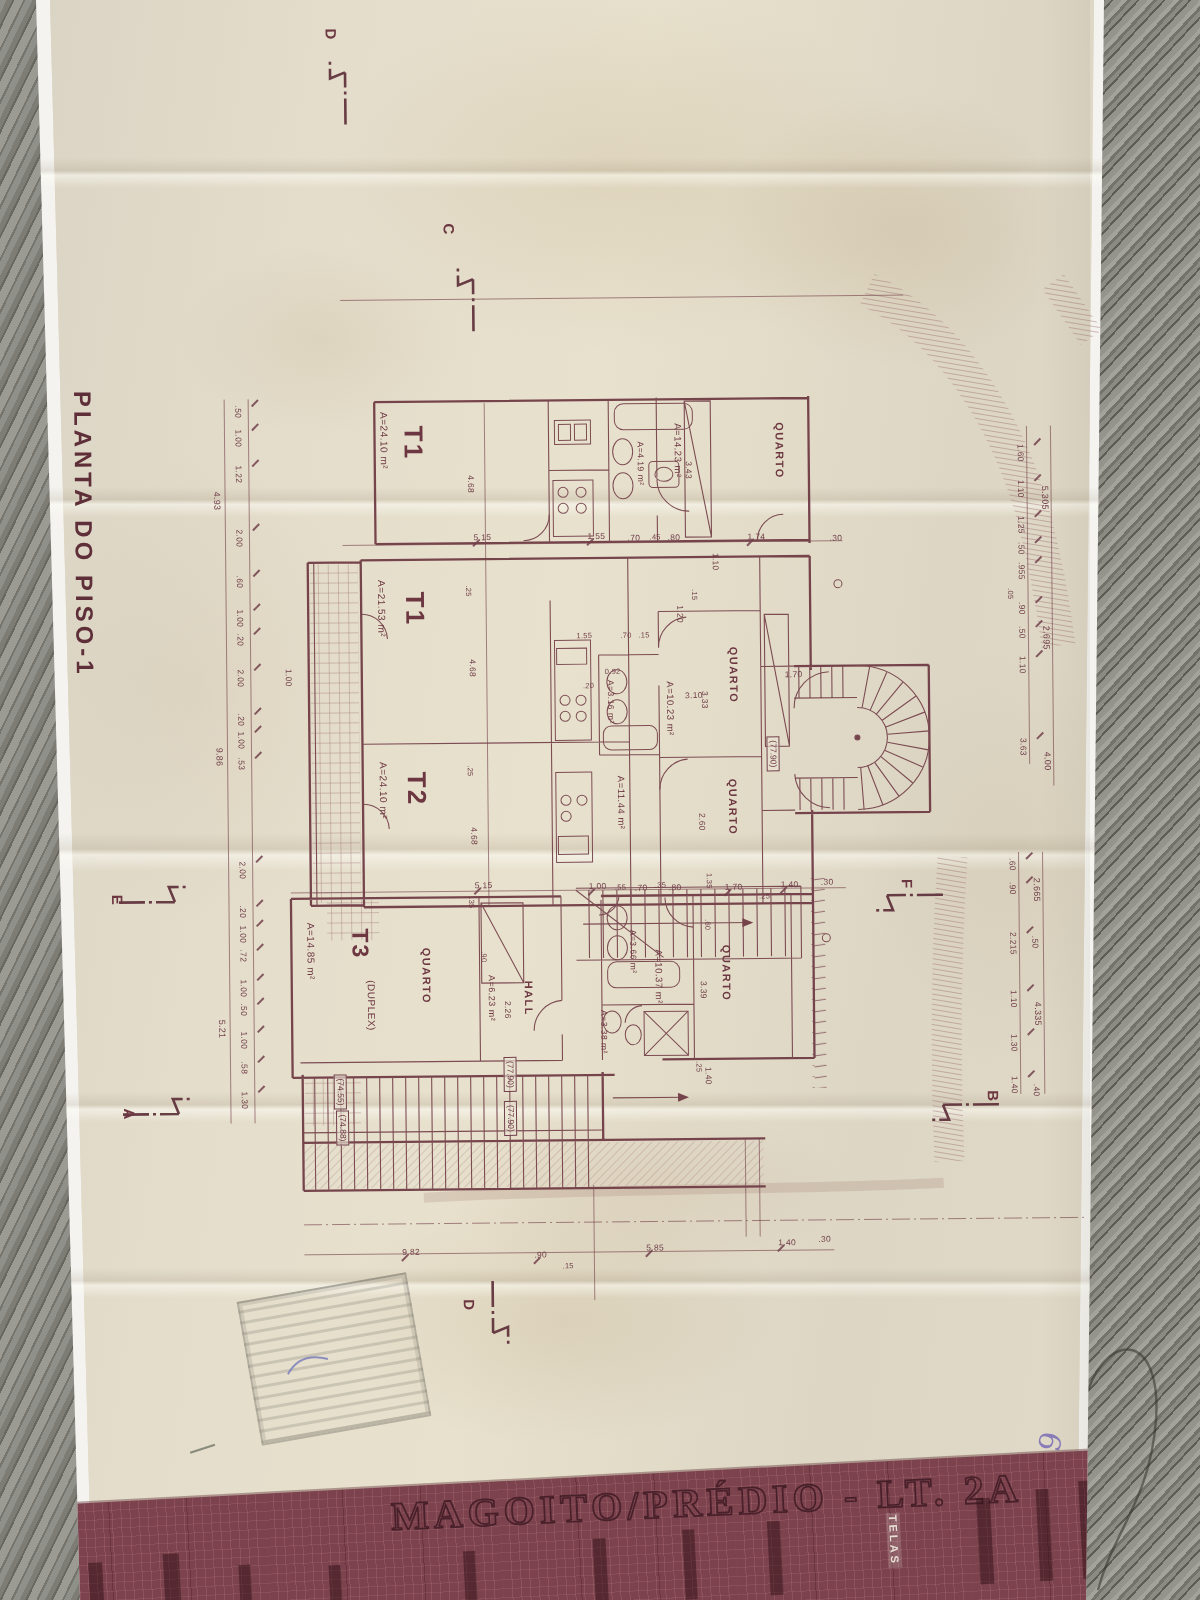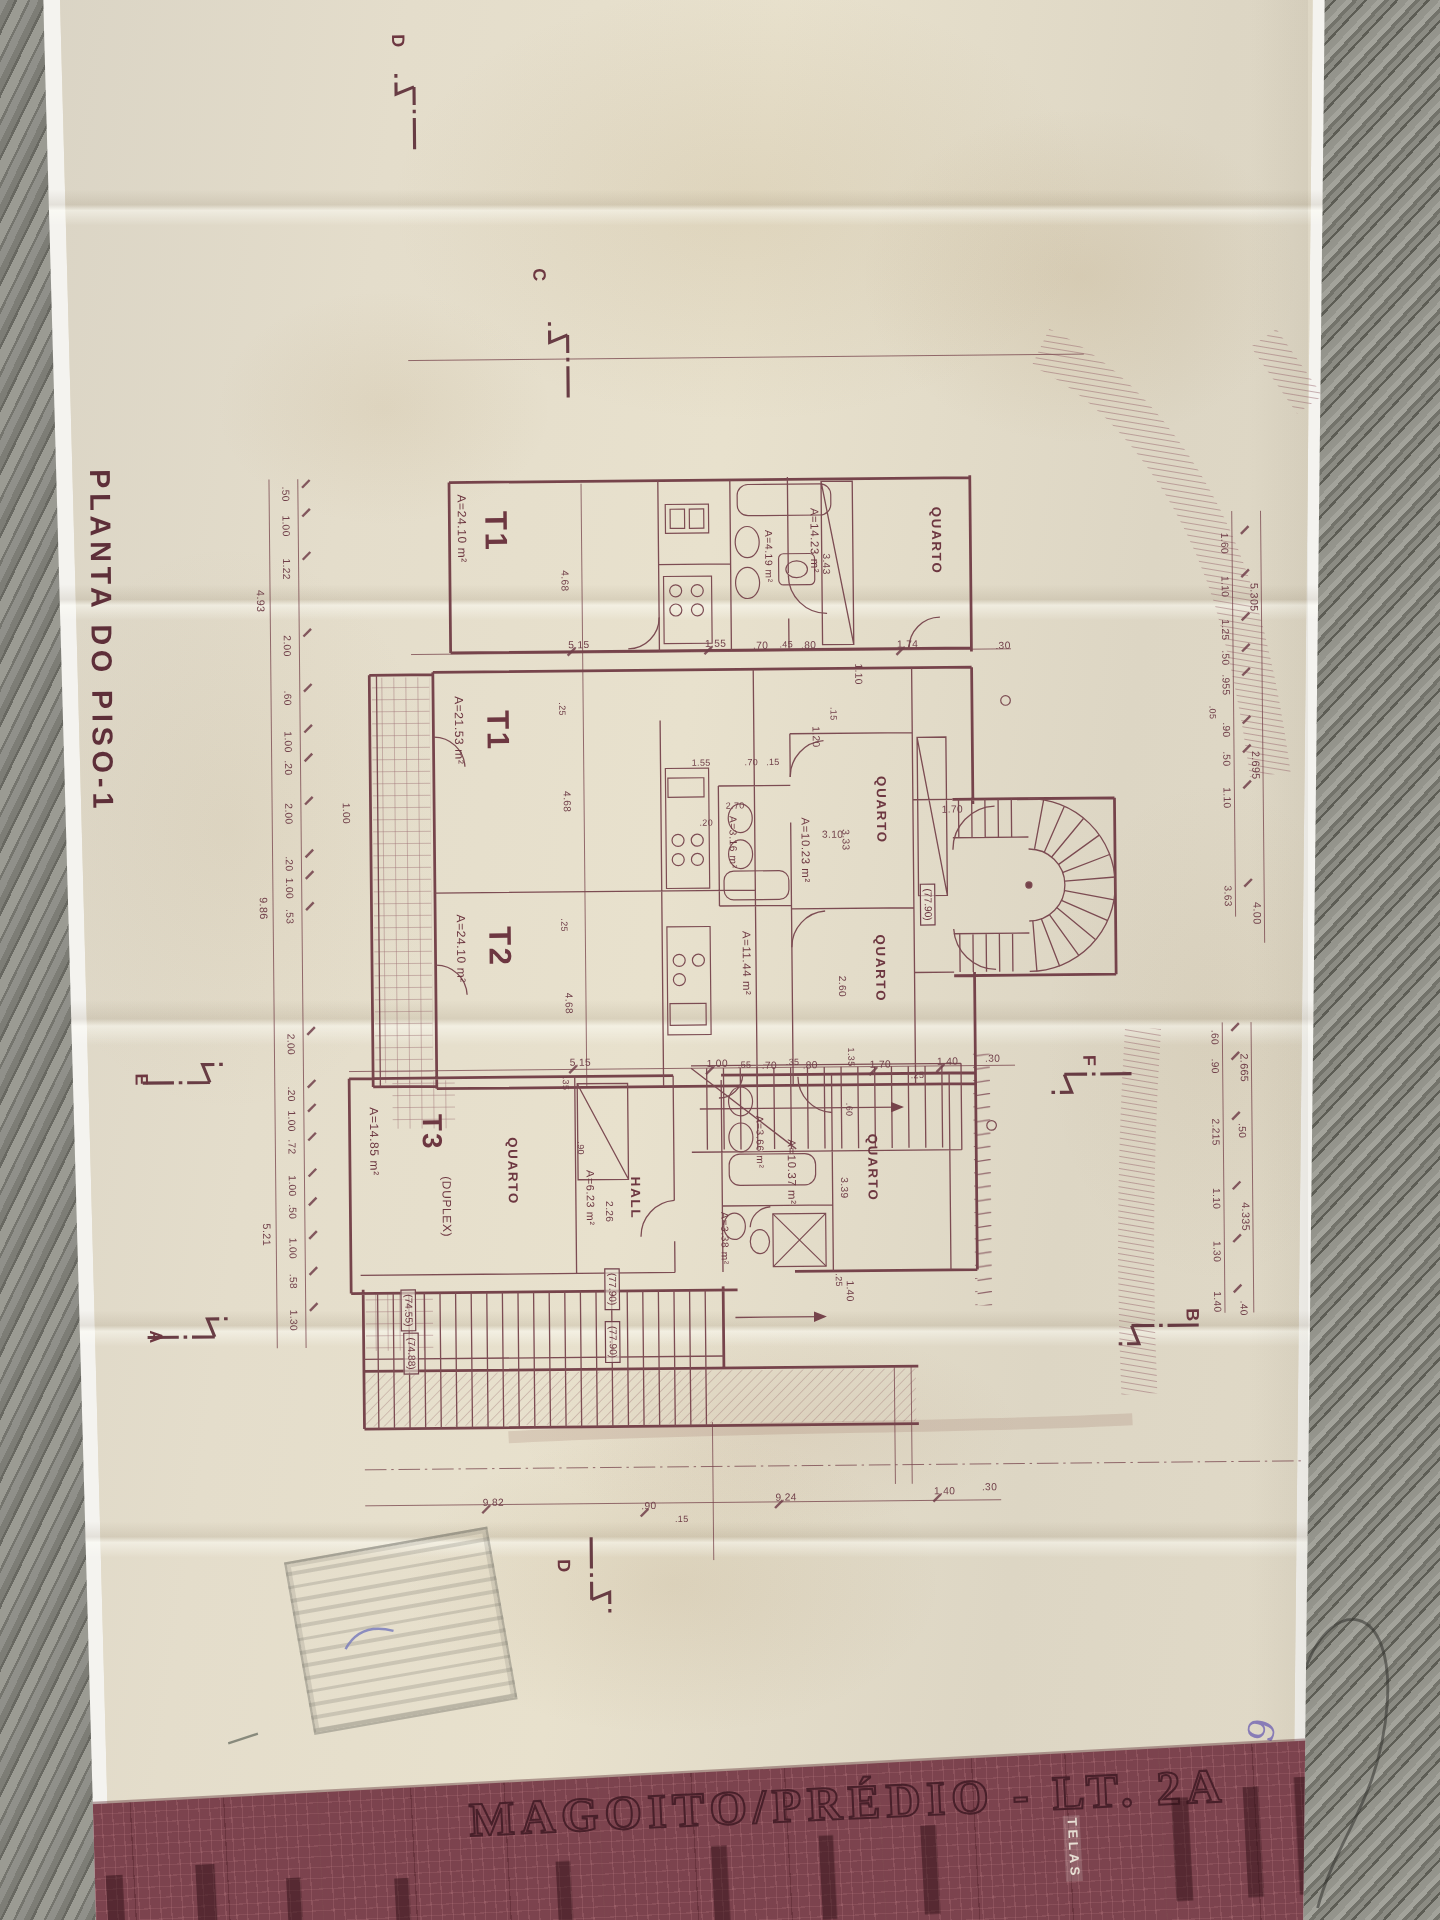--- a/index.html
+++ b/index.html
@@ -366,21 +366,21 @@
           <i class="tick" style="left: 1024px; top: 1077px;"></i>
           <span class="lbl dim" style="left: 1040px; top: 882px; font-size: 9px; transform: rotate(90deg);">2.665</span>
           <span class="lbl dim" style="left: 1038px; top: 940px; font-size: 8.5px; transform: rotate(90deg);">.50</span>
           <span class="lbl dim" style="left: 1040px; top: 1006px; font-size: 9px; transform: rotate(90deg);">4.335</span>
           <span class="lbl dim" style="left: 1038px; top: 1088px; font-size: 8.5px; transform: rotate(90deg);">.40</span>
           <span class="lbl dim" style="left: 398px; top: 1246px; font-size: 8.5px; transform: rotate(0deg);">9.82</span>
           <i class="tick" style="left: 396px; top: 1255px;"></i>
           <span class="lbl dim" style="left: 530px; top: 1250px; font-size: 8.5px; transform: rotate(0deg);">.90</span>
           <i class="tick" style="left: 528px; top: 1259px;"></i>
           <span class="lbl dim" style="left: 558px; top: 1262px; font-size: 7.5px; transform: rotate(0deg);">.15</span>
-          <span class="lbl dim" style="left: 642px; top: 1244px; font-size: 8.5px; transform: rotate(0deg);">9.24</span>
+          <span class="lbl dim" style="left: 642px; top: 1244px; font-size: 8.5px; transform: rotate(0deg);">5.85</span>
           <i class="tick" style="left: 640px; top: 1253px;"></i>
           <span class="lbl dim" style="left: 774px; top: 1240px; font-size: 8.5px; transform: rotate(0deg);">1.40</span>
           <i class="tick" style="left: 772px; top: 1249px;"></i>
           <span class="lbl dim" style="left: 814px; top: 1237px; font-size: 8.5px; transform: rotate(0deg);">.30</span>
           <span class="lbl dim" style="left: 476px; top: 532px; font-size: 8.5px; transform: rotate(0deg);">5.15</span>
           <i class="tick" style="left: 474px; top: 541px;"></i>
           <span class="lbl dim" style="left: 590px; top: 532px; font-size: 8.5px; transform: rotate(0deg);">1.55</span>
           <i class="tick" style="left: 588px; top: 541px;"></i>
           <span class="lbl dim" style="left: 630px; top: 534px; font-size: 8.5px; transform: rotate(0deg);">.70</span>
           <span class="lbl dim" style="left: 652px; top: 534px; font-size: 7.5px; transform: rotate(0deg);">.45</span>
@@ -416,21 +416,21 @@
           <span class="lbl dim" style="left: 710px; top: 692px; font-size: 8.5px; transform: rotate(90deg);">3.33</span>
           <span class="lbl dim" style="left: 706px; top: 814px; font-size: 8.5px; transform: rotate(90deg);">2.60</span>
           <span class="lbl dim" style="left: 706px; top: 982px; font-size: 8.5px; transform: rotate(90deg);">3.39</span>
           <span class="lbl dim" style="left: 710px; top: 1068px; font-size: 8.5px; transform: rotate(90deg);">1.40</span>
           <span class="lbl dim" style="left: 710px; top: 920px; font-size: 7.5px; transform: rotate(90deg);">.60</span>
           <span class="lbl dim" style="left: 486px; top: 950px; font-size: 7.5px; transform: rotate(90deg);">.90</span>
           <span class="lbl dim" style="left: 700px; top: 1062px; font-size: 7.5px; transform: rotate(90deg);">.25</span>
           <span class="lbl dim" style="left: 578px; top: 632px; font-size: 7.5px; transform: rotate(0deg);">1.55</span>
           <span class="lbl dim" style="left: 622px; top: 632px; font-size: 7.5px; transform: rotate(0deg);">.70</span>
           <span class="lbl dim" style="left: 640px; top: 632px; font-size: 7.5px; transform: rotate(0deg);">.15</span>
-          <span class="lbl dim" style="left: 606px; top: 668px; font-size: 7.5px; transform: rotate(0deg);">2.70</span>
+          <span class="lbl dim" style="left: 606px; top: 668px; font-size: 7.5px; transform: rotate(0deg);">0.92</span>
           <span class="lbl dim" style="left: 584px; top: 682px; font-size: 7.5px; transform: rotate(0deg);">.20</span>
           <span class="lbl dim" style="left: 686px; top: 692px; font-size: 8.5px; transform: rotate(0deg);">3.10</span>
           <span class="lbl dim" style="left: 786px; top: 672px; font-size: 8.5px; transform: rotate(0deg);">1.70</span>
         </div>
     </div>
 
     <div class="stamp">
       <svg width="168" height="142">
           <path d="M36,78 q16,-20 42,-8" stroke="#5a60b8" stroke-width="2" fill="none" opacity=".8"></path>
         </svg>

